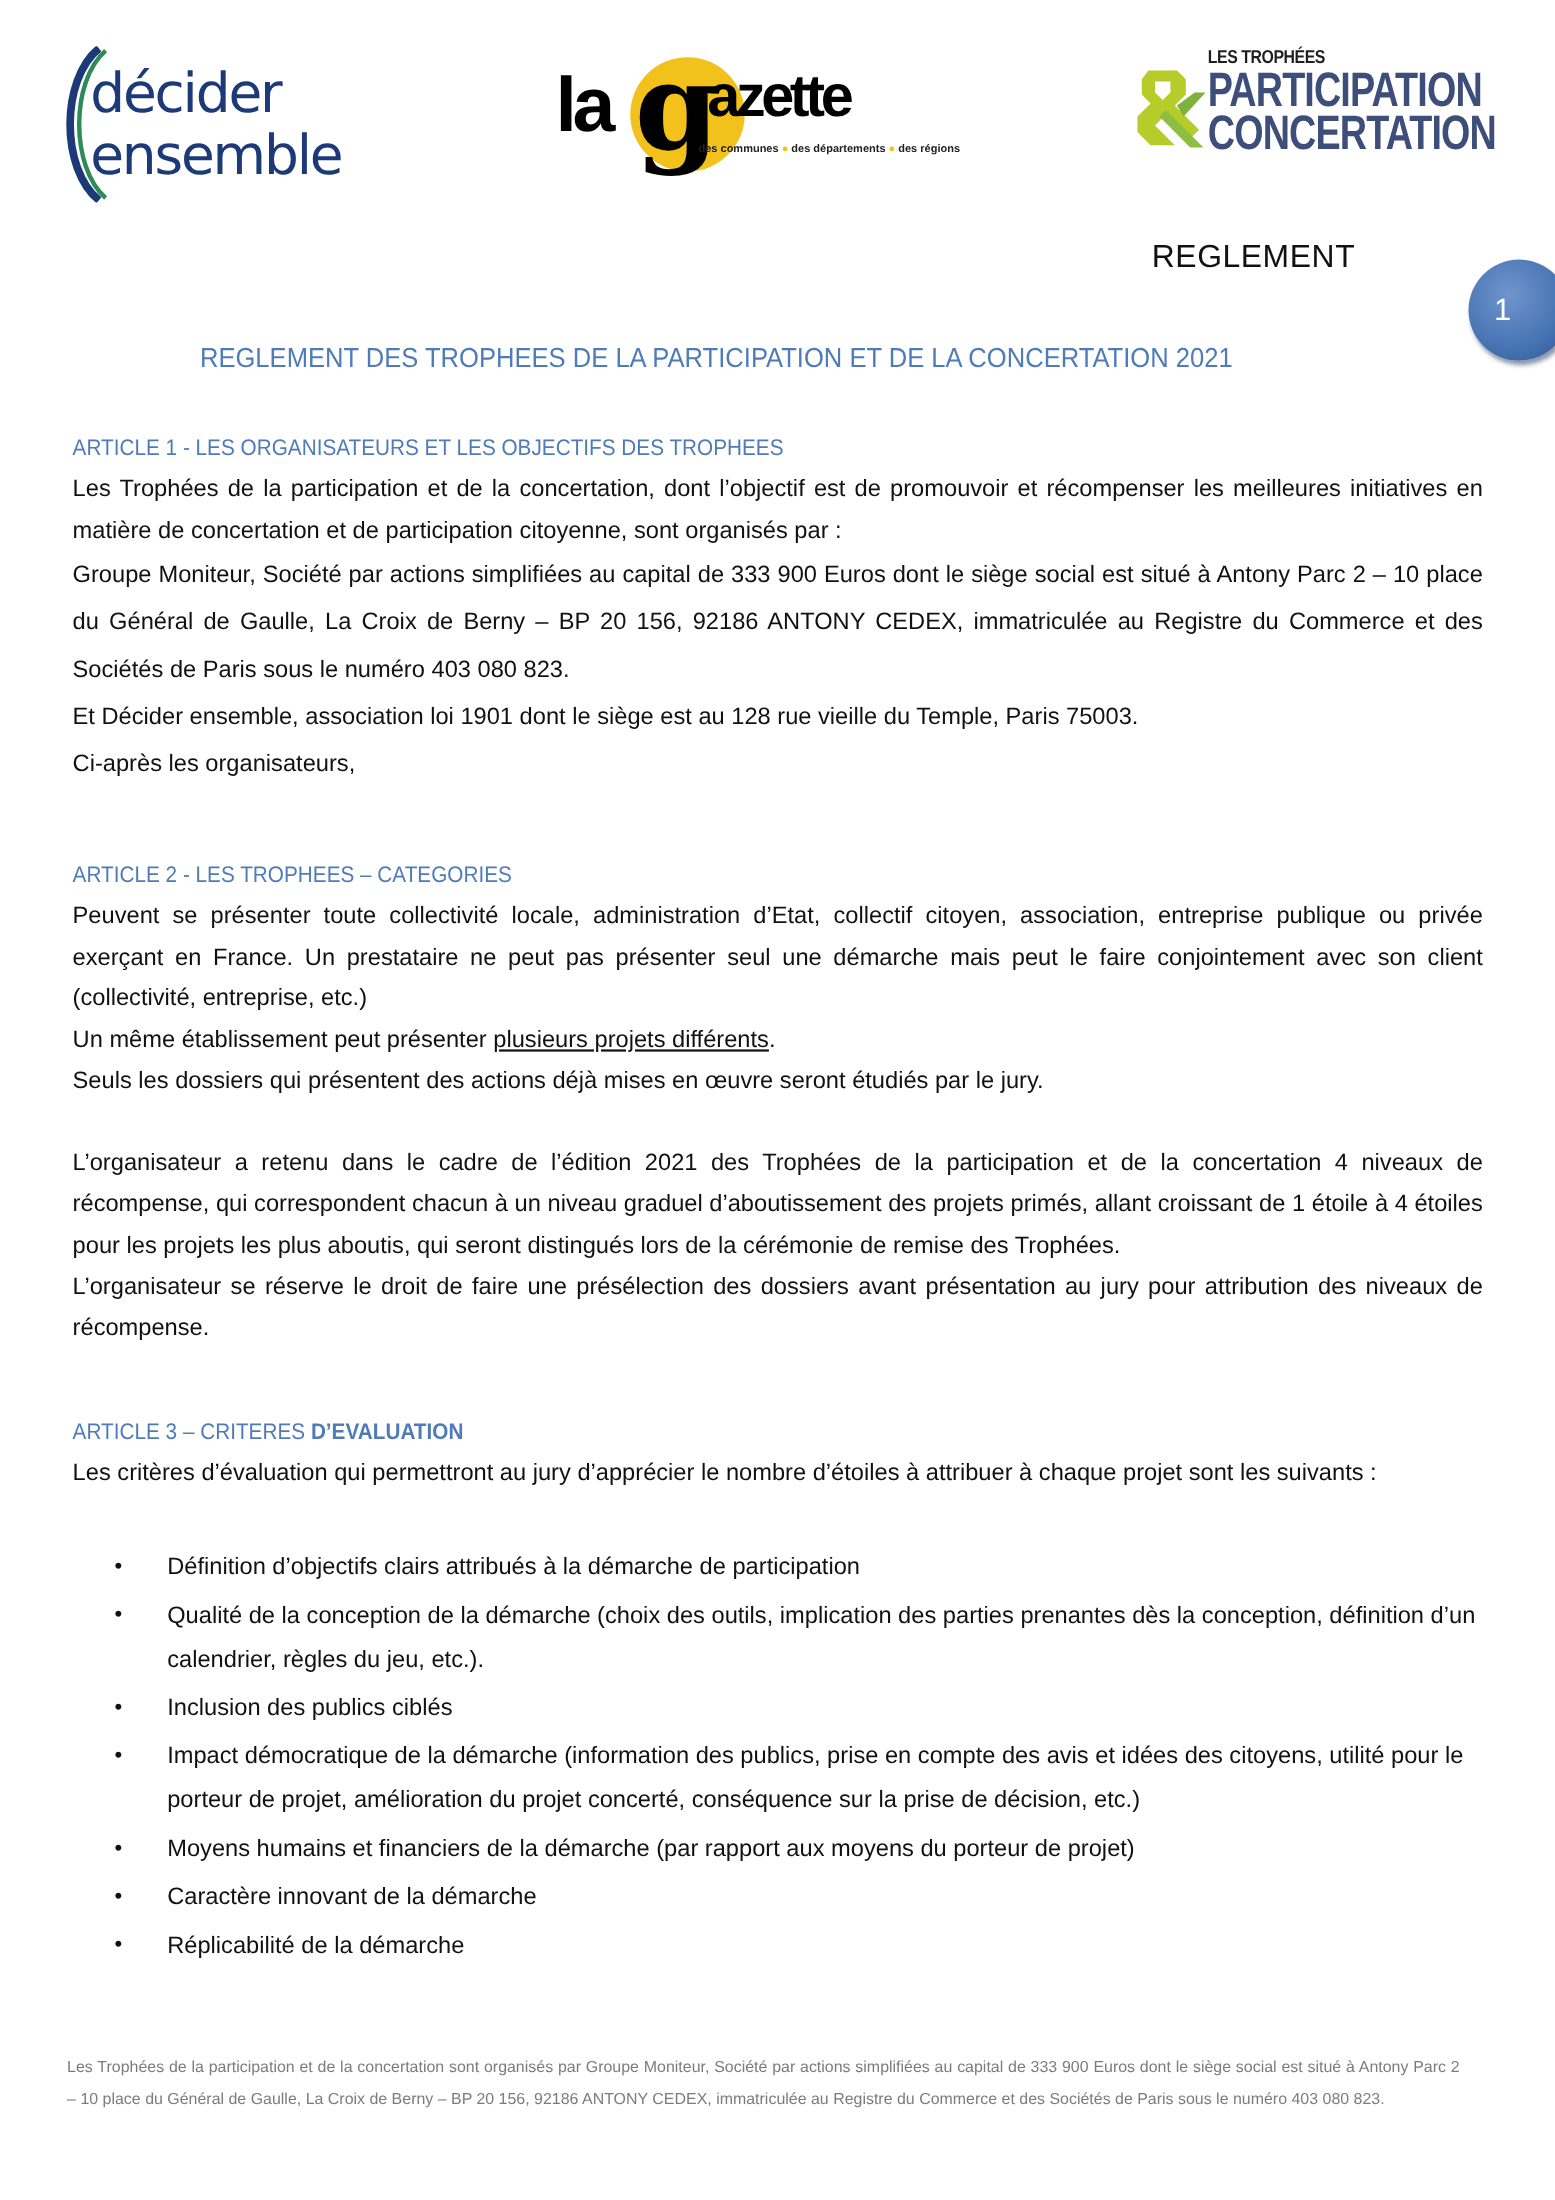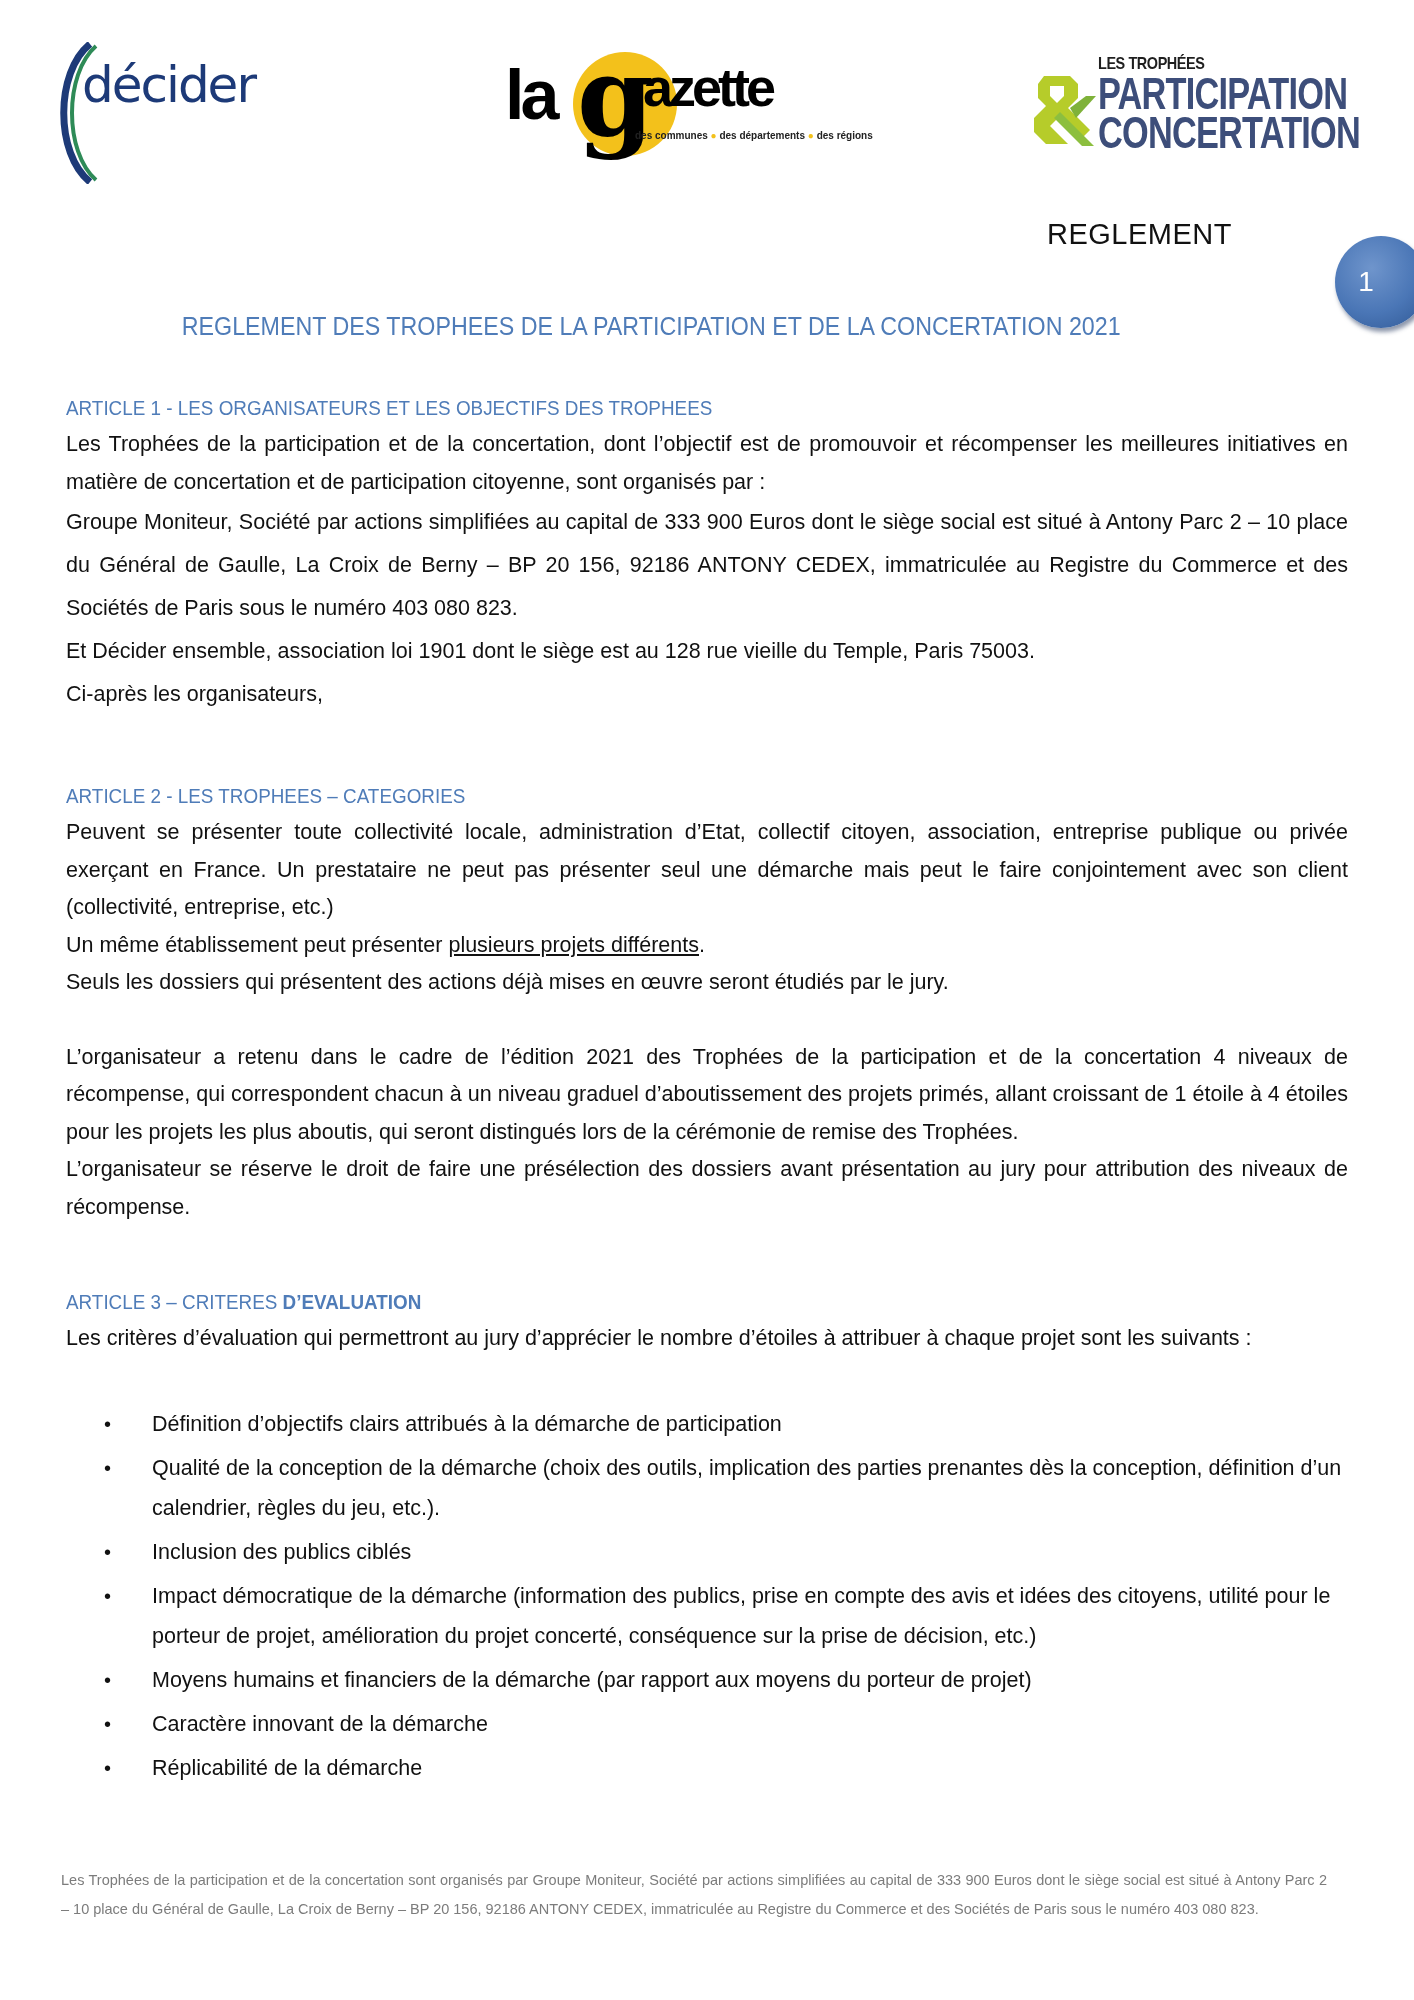--- a/index.html
+++ b/index.html
@@ -20,21 +20,21 @@
   .logo-de .w2 { top: 74px; }
 
   .logo-gz { left: 505px; top: 48px; width: 310px; height: 115px; }
   .logo-gz .circle { position: absolute; left: 68px; top: 4px; width: 104px; height: 104px; border-radius: 50%; background: #f3c11b; }
   .logo-gz .la { position: absolute; left: 0; top: 12px; font-size: 70px; font-weight: bold; letter-spacing: -4px; line-height: 1; color: #000; }
   .logo-gz .g { position: absolute; left: 72px; top: -6px; font-family: "DejaVu Serif", serif; font-size: 110px; font-weight: bold; line-height: 1; color: #000; }
   .logo-gz .azette { position: absolute; left: 138px; top: 12px; font-size: 54px; font-weight: bold; letter-spacing: -4px; line-height: 1; color: #000; }
   .logo-gz .tag { position: absolute; left: 130px; top: 82px; font-size: 10px; font-weight: bold; color: #222; white-space: nowrap; }
   .logo-gz .tag .dot { color: #f3c11b; }
 
-  .logo-tp { left: 1030px; top: 54px; width: 310px; height: 110px; }
+  .logo-tp { left: 1030px; top: 42px; width: 310px; height: 110px; }
   .logo-tp .amp { position: absolute; left: 0; top: 18px; width: 66px; height: 80px; }
   .logo-tp .small { position: absolute; left: 68px; top: 0; font-size: 17px; font-weight: bold; color: #1f1f1f; letter-spacing: -0.5px; transform: scaleX(0.85); transform-origin: left; }
   .logo-tp .big1, .logo-tp .big2 { position: absolute; left: 68px; font-size: 44px; font-weight: bold; color: #3d4e7a; line-height: 1; letter-spacing: -1px; transform: scaleX(0.78); transform-origin: left; white-space: nowrap; }
   .logo-tp .big1 { top: 18px; }
   .logo-tp .big2 { top: 57px; }
 
   .reglement-label { right: 182px; top: 218px; font-size: 29px; color: #111; letter-spacing: 0.5px; }
 
   .page-badge {
     left: 1335px; top: 236px; width: 92px; height: 92px; border-radius: 50%;
@@ -61,20 +61,21 @@
 </style>
 </head>
 <body>
 
 <div class="abs logo-de">
   <svg class="paren" viewBox="0 0 60 142">
     <path d="M40 2 C 5 30, 5 112, 40 140" fill="none" stroke="#1d3a78" stroke-width="7"></path>
     <path d="M46 4 C 14 32, 14 110, 46 138" fill="none" stroke="#2e8b57" stroke-width="4"></path>
   </svg>
   <span class="w1">décider</span>
+  <span class="w2">ensemble</span>
 </div>
 
 <div class="abs logo-gz">
   <div class="circle"></div>
   <span class="la">la</span>
   <span class="g">g</span>
   <span class="azette">azette</span>
   <span class="tag">
     <span>des communes</span>
     <span class="dot">●</span>

